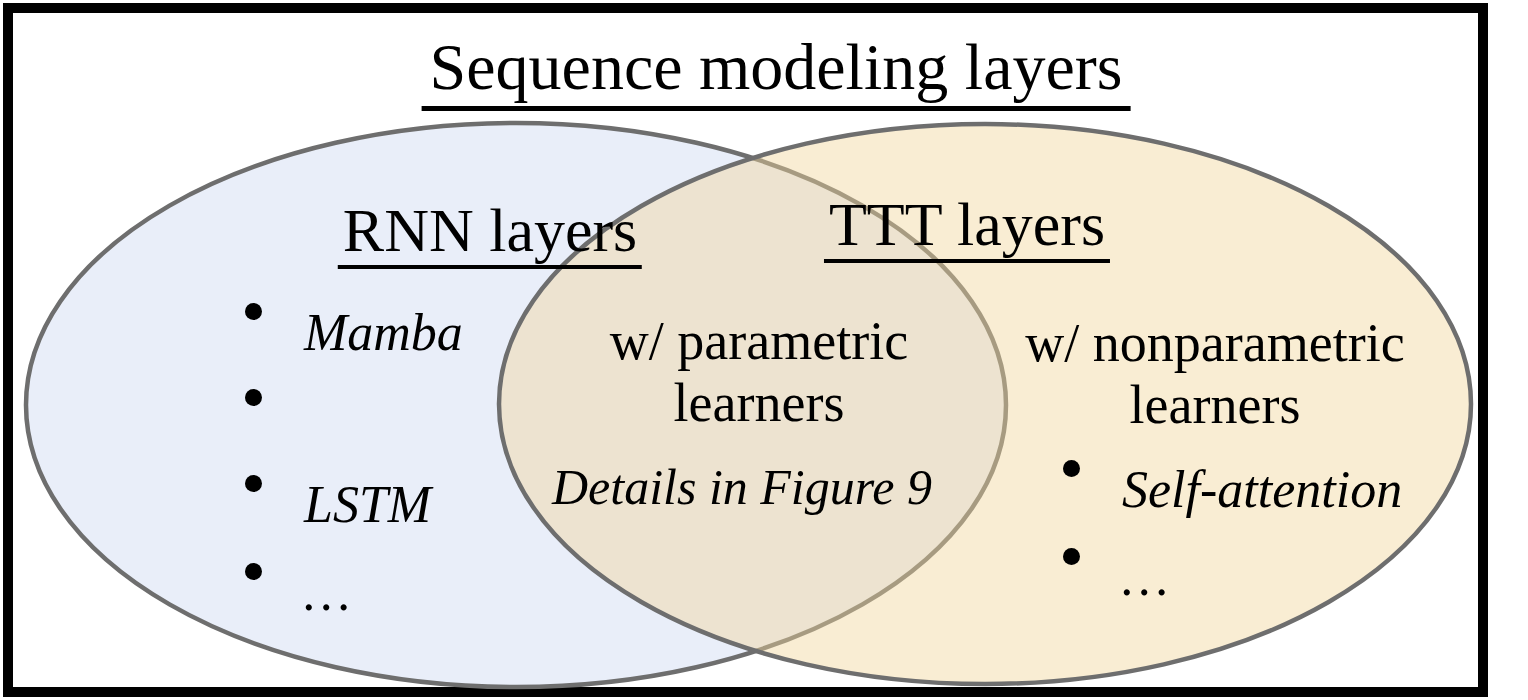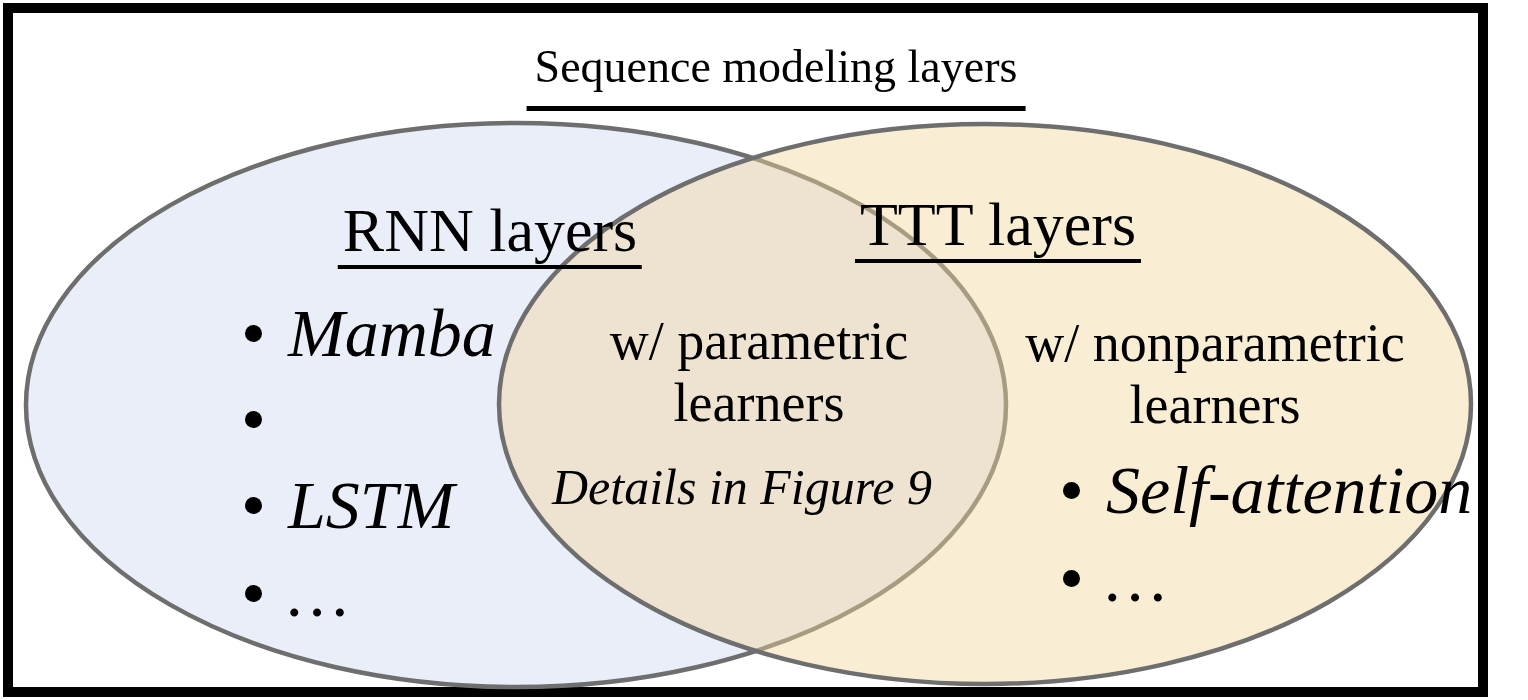--- a/index.html
+++ b/index.html
@@ -17,57 +17,58 @@
     border: 10px solid #000000;
     box-sizing: border-box;
     background: transparent;
   }
   svg.venn { position: absolute; left: 0; top: 0; }
   .venn-ellipse { stroke: #6e6e6e; stroke-width: 4.5px; }
 
   .title {
     position: absolute; left: 776px; top: 30px;
     transform: translateX(-50%);
-    font-size: 46px; line-height: 74px; white-space: nowrap;
+    font-size: 66px; line-height: 74px; white-space: nowrap;
   }
   .title .underlined {
     display: inline-block;
     border-bottom: 5px solid #000000;
     padding: 0 8px 2px 8px;
   }
   .set-title {
     position: absolute; transform: translateX(-50%);
     font-size: 62px; line-height: 64px; white-space: nowrap;
   }
   .set-title .underlined {
     display: inline-block;
     border-bottom: 4px solid #000000;
     padding: 0 5px 3px 5px;
   }
   #rnn-title { left: 490px; top: 198px; }
-  #ttt-title { left: 998px; top: 192px; }
+  #ttt-title { left: 967px; top: 192px; }
 
   .center-block {
     position: absolute; transform: translateX(-50%);
     text-align: center; font-size: 54px; line-height: 62px;
     white-space: nowrap;
   }
   #intersection-label { left: 742px; top: 310px; margin-left: 17px; }
   #right-label { left: 1215px; top: 312px; }
 
   .note {
     position: absolute; left: 742px; top: 457px;
     transform: translateX(-50%);
     font-style: italic; font-size: 50px; line-height: 60px;
     white-space: nowrap;
   }
   .bullet-row {
-    position: absolute; display: flex; align-items: center;
-    height: 60px; font-style: italic; font-size: 68px;
+    position: absolute; display: flex; 
+    height: 60px; font-style: italic; font-size: 52px;
     white-space: nowrap;
+    gap: 16px;
   }
   .dot {
     width: 17px; height: 17px; border-radius: 50%;
     background: #000000; margin-right: 26px; flex: none;
   }
 </style>
 </head>
 <body>
 
 <div class="frame"></div>

